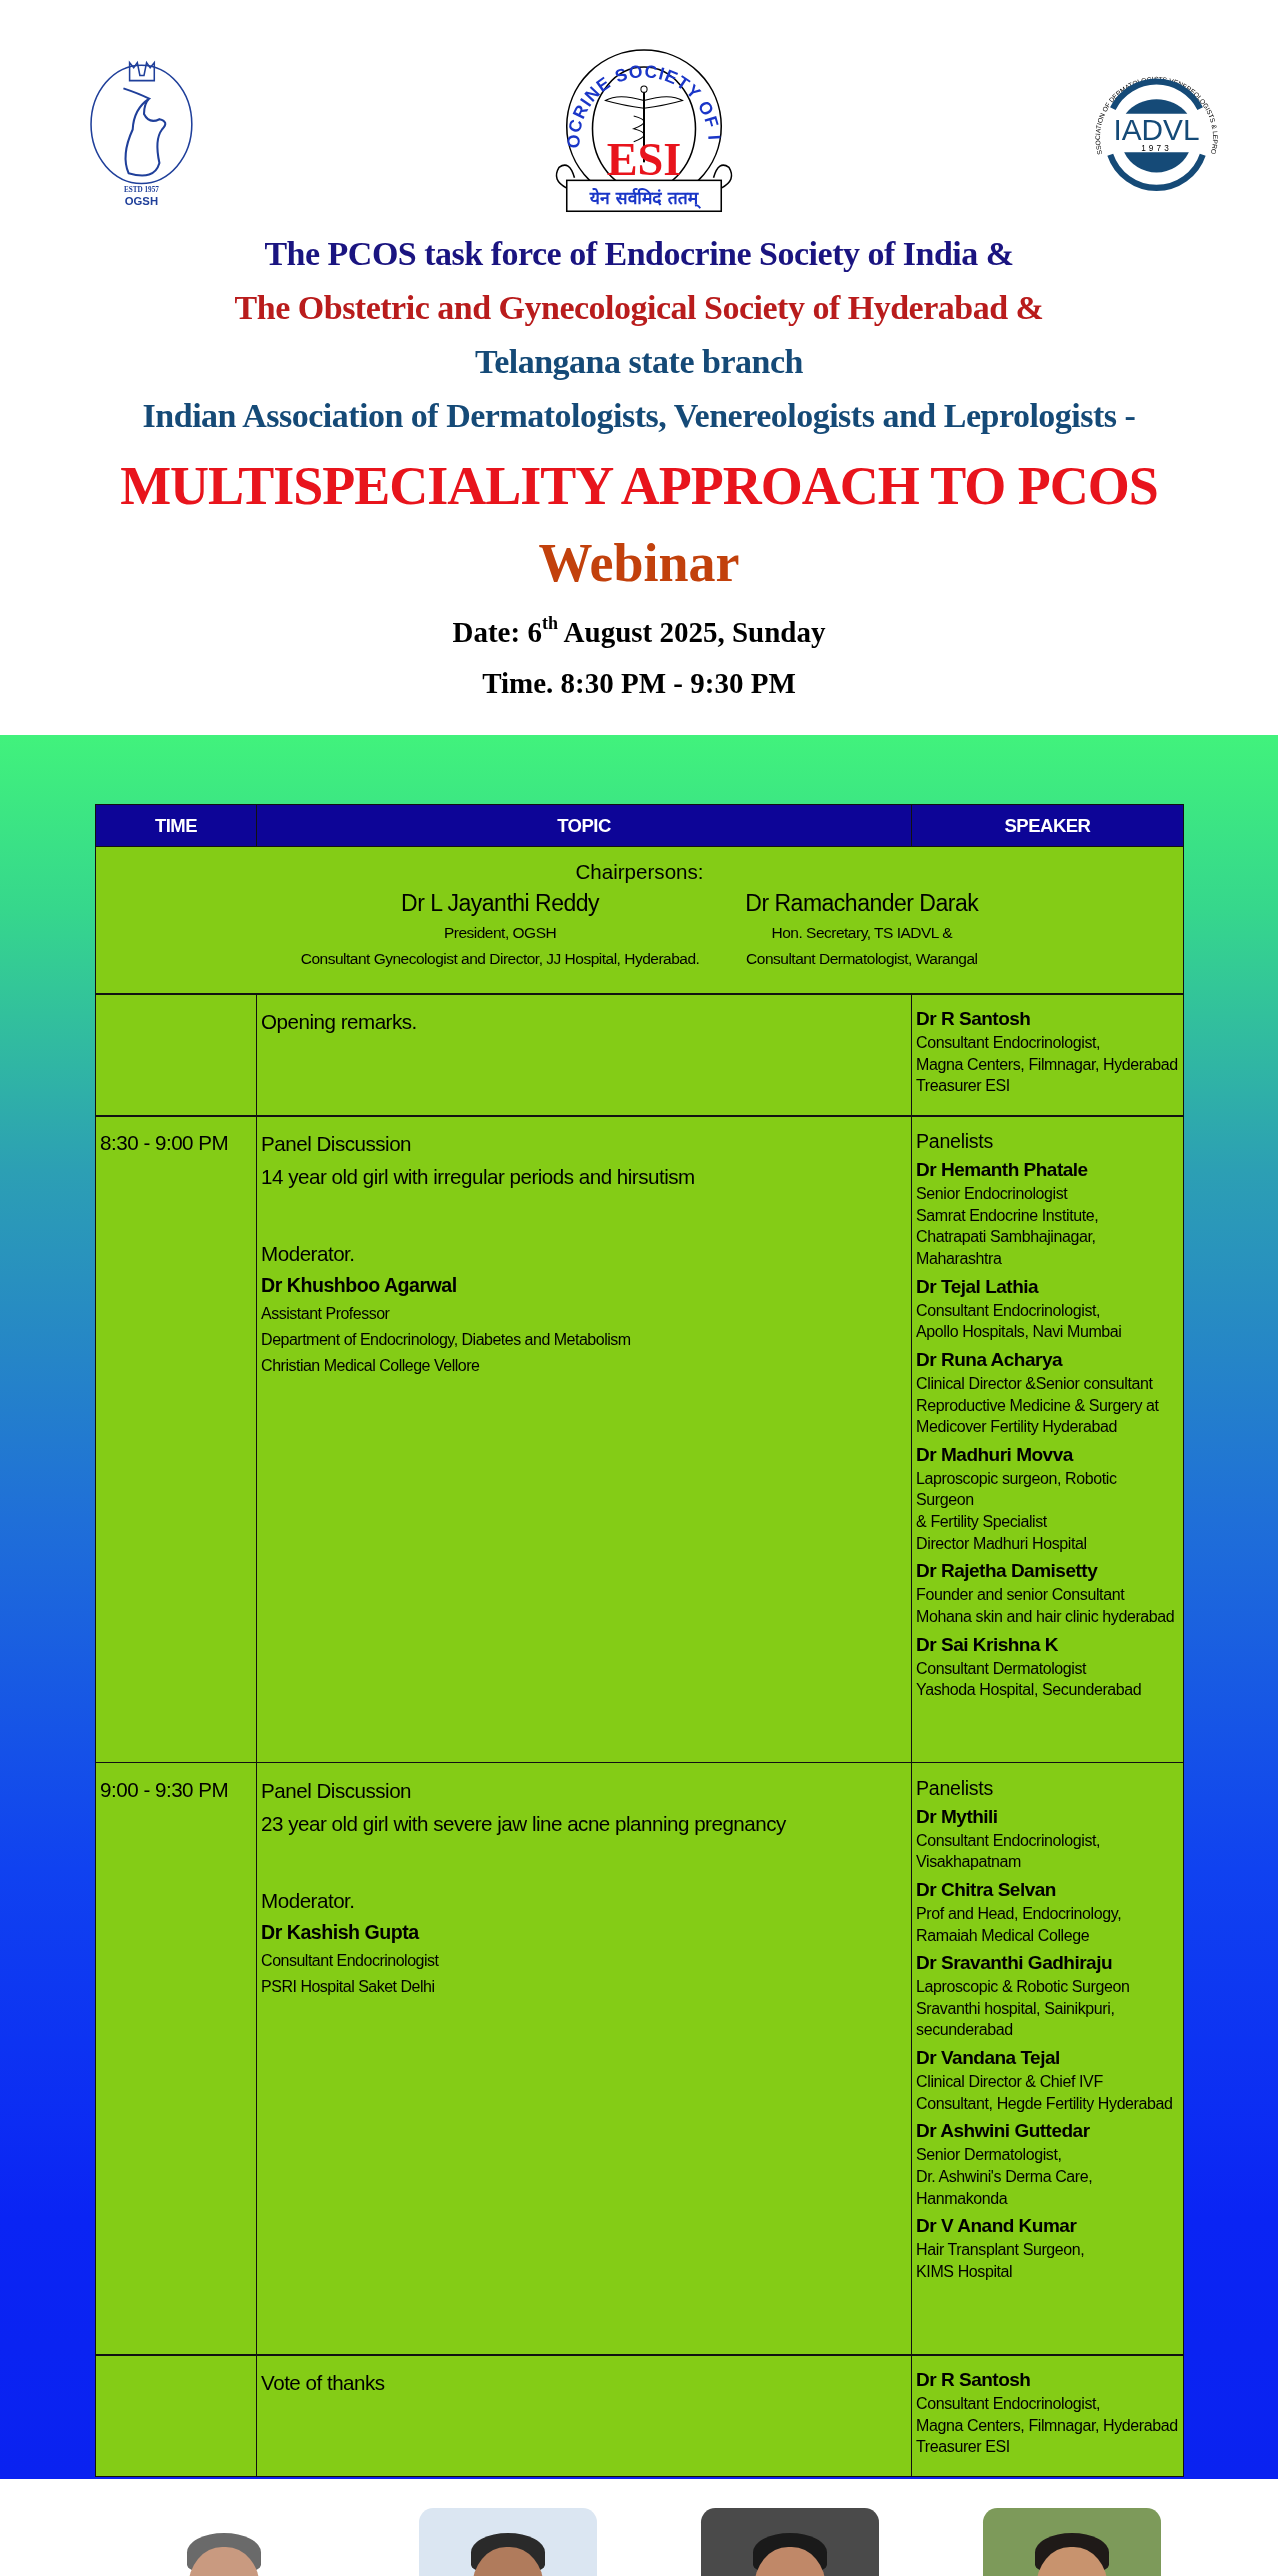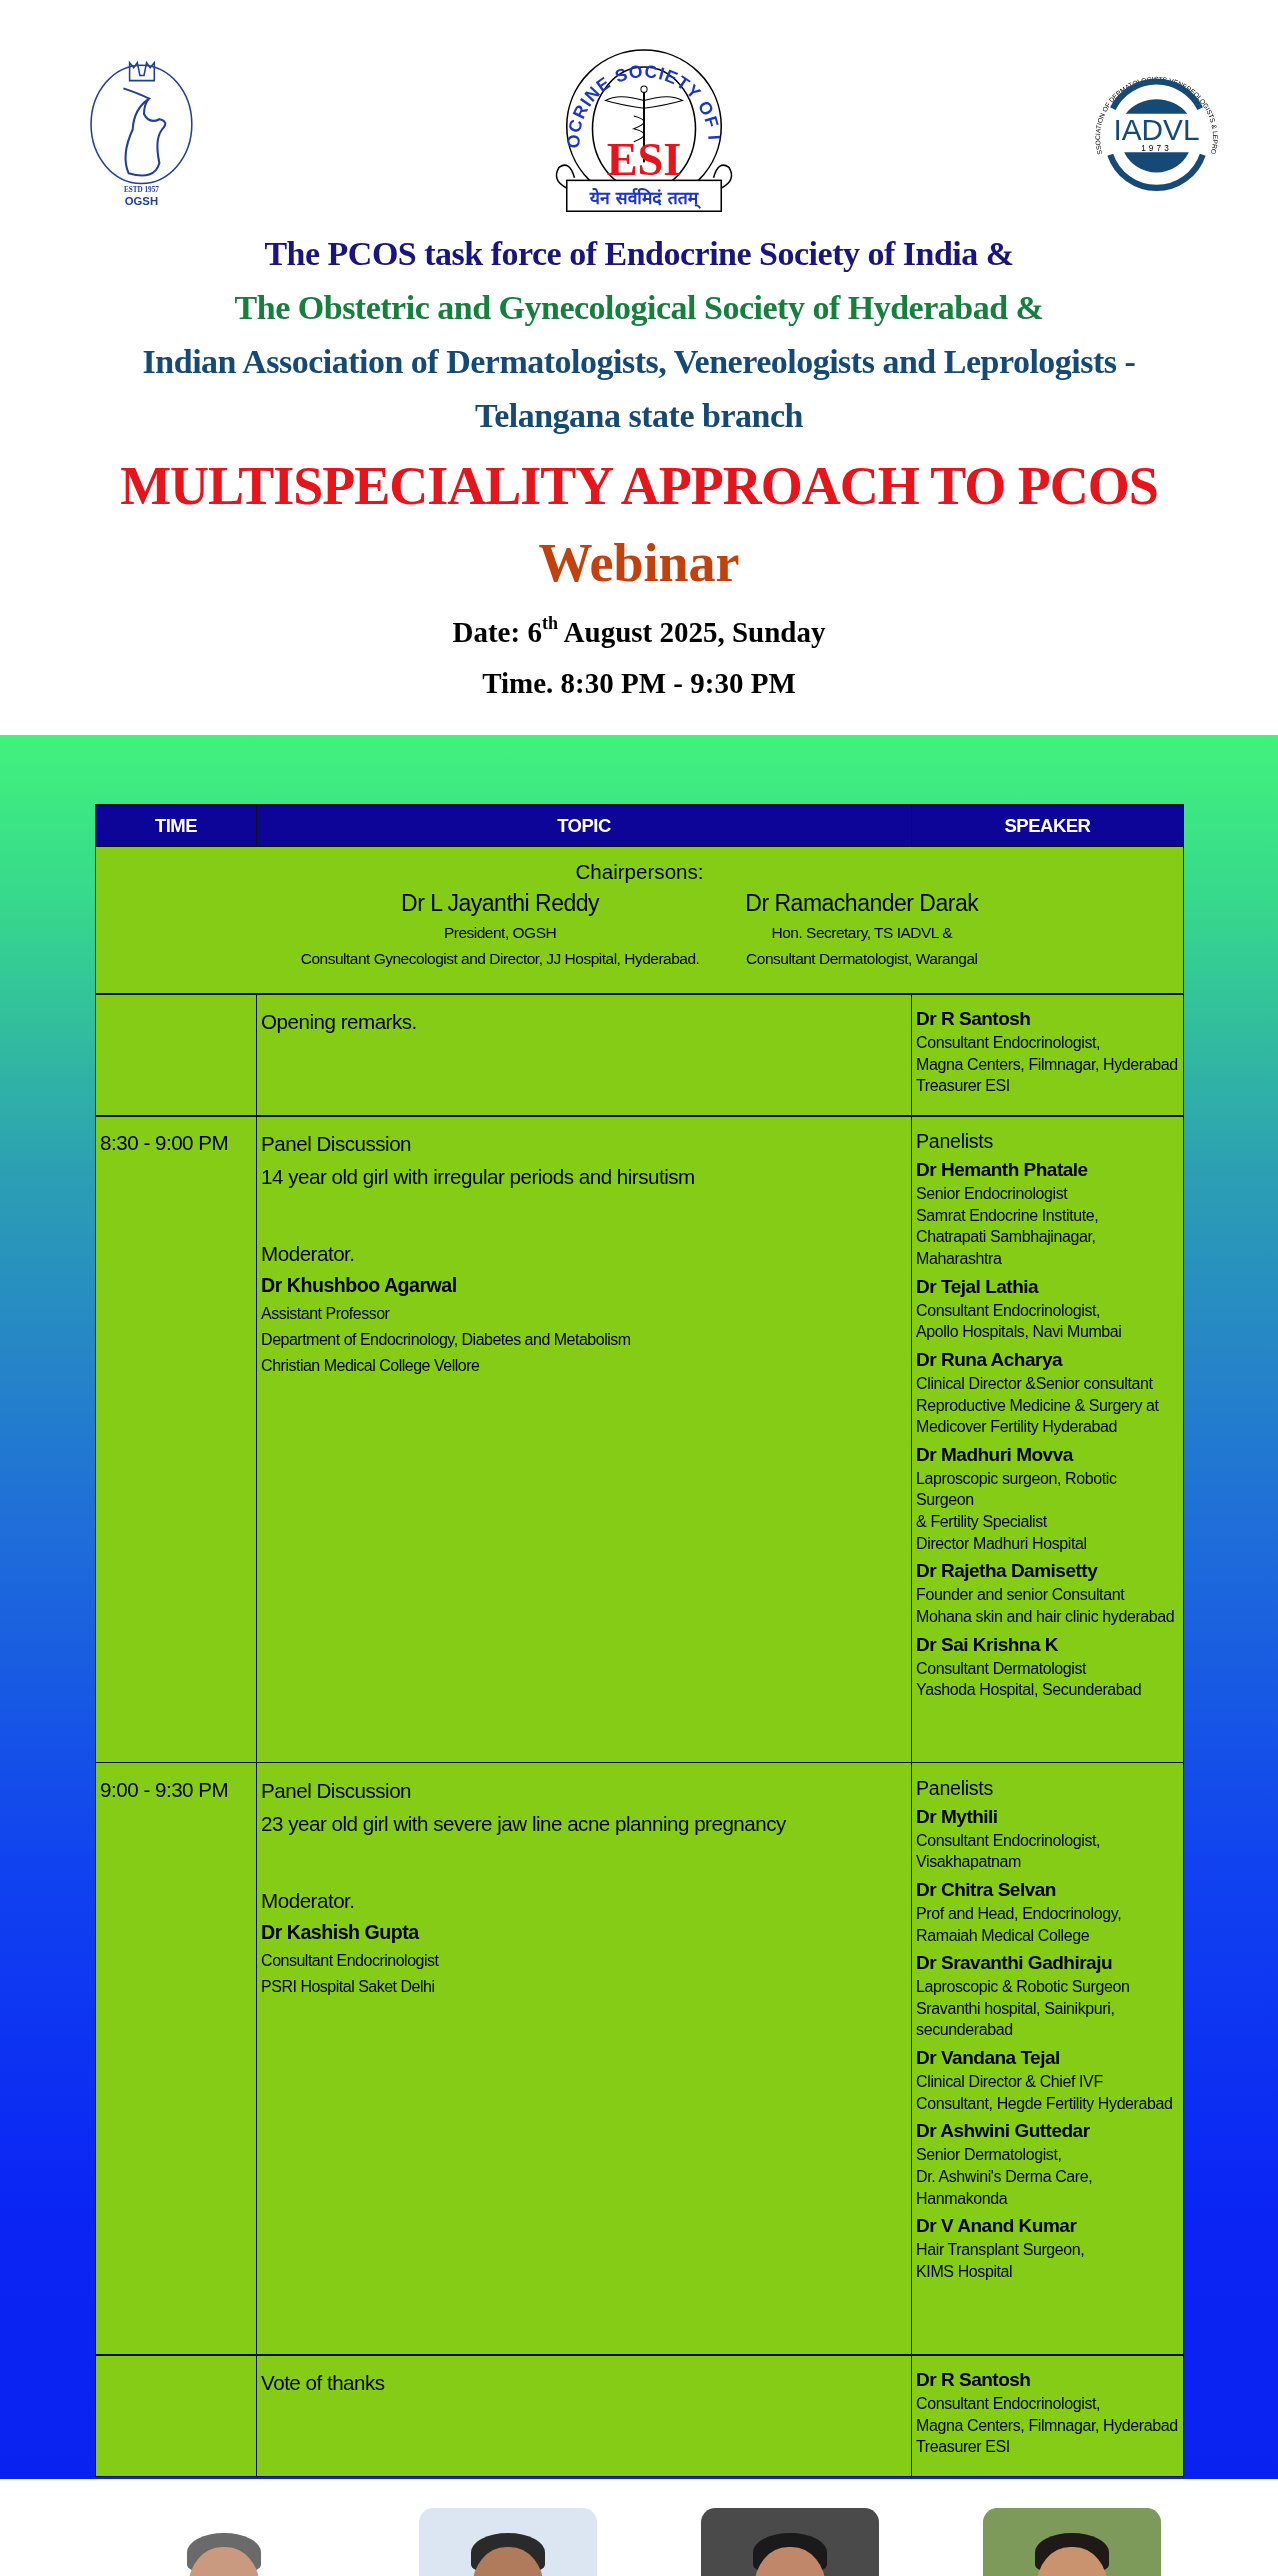--- a/index.html
+++ b/index.html
@@ -11,21 +11,21 @@
   
   .logos { position: absolute; top: 0; left: 0; width: 1278px; height: 222px; }
   .logo { position: absolute; }
   .logo-ogsh { left: 72px; top: 52px; width: 144px; height: 155px; }
   .logo-esi { left: 541px; top: 49px; width: 206px; height: 170px; }
   .logo-iadvl { left: 1087px; top: 52px; width: 139px; height: 149px; }
 
   .titles { position: absolute; top: 227px; left: 0; width: 1278px; text-align: center; font-family: "Liberation Serif", serif; font-weight: bold; }
   .t-line { font-size: 34px; line-height: 54px; letter-spacing: -0.5px; }
   .t-esi { color: #1a1480; }
-  .t-ogsh { color: #15803d; }
+  .t-ogsh { color: #b91c1c; }
   .t-iadvl { color: #154a77; }
   .t-main { color: #e8141c; font-size: 54px; line-height: 77px; letter-spacing: -1px; margin-top: 5.2px; }
   .t-webinar { color: #c2410c; font-size: 54px; line-height: 77px; }
   .t-date { color: #000; font-size: 29px; line-height: 50px; margin-top: 5.2px; }
   .t-date sup { font-size: 18px; vertical-align: 13.4px; line-height: 0; }
   .t-time { color: #000; font-size: 29px; line-height: 52px; font-family: Liberation Serif, serif; }
 
   
   .band { position: absolute; top: 735px; left: 0; width: 1278px; height: 1744px;
           background: linear-gradient(to bottom, #41f27c 0%, #36d78c 10%, #2c9fb4 25%, #1f6fd8 45%, #1042f0 65%, #0a24f4 85%, #0a22f0 100%); }
@@ -113,22 +113,22 @@
       <path d="M75 120 A75 70 0 0 1 195 120 Z" fill="#154a77"></path>
       <path d="M72 195 L198 195 A70 70 0 0 1 72 195 Z" fill="#154a77"></path>
       <text x="135" y="172" text-anchor="middle" font-family="Liberation Sans, sans-serif" font-size="58" fill="#154a77">IADVL</text>
       <text x="135" y="192" text-anchor="middle" font-family="Liberation Sans, sans-serif" font-size="16" fill="#000" letter-spacing="6">1973</text>
     </svg>
   </div>
 
   <div class="titles">
     <div class="t-line t-esi">The PCOS task force of Endocrine Society of India &amp;</div>
     <div class="t-line t-ogsh">The Obstetric and Gynecological Society of Hyderabad &amp;</div>
+    <div class="t-line t-iadvl">Telangana state branch</div>
     <div class="t-line t-iadvl">Indian Association of Dermatologists, Venereologists and Leprologists -</div>
-    <div class="t-line t-iadvl">Telangana state branch</div>
     <div class="t-main">MULTISPECIALITY APPROACH TO PCOS</div>
     <div class="t-webinar">Webinar</div>
     <div class="t-date"><span>Date: 6</span><sup>th</sup><span> August 2025, Sunday</span></div>
     <div class="t-time">Time. 8:30 PM - 9:30 PM</div>
   </div>
 
   <div class="band"></div>
 
   <table class="prog">
     <colgroup>

